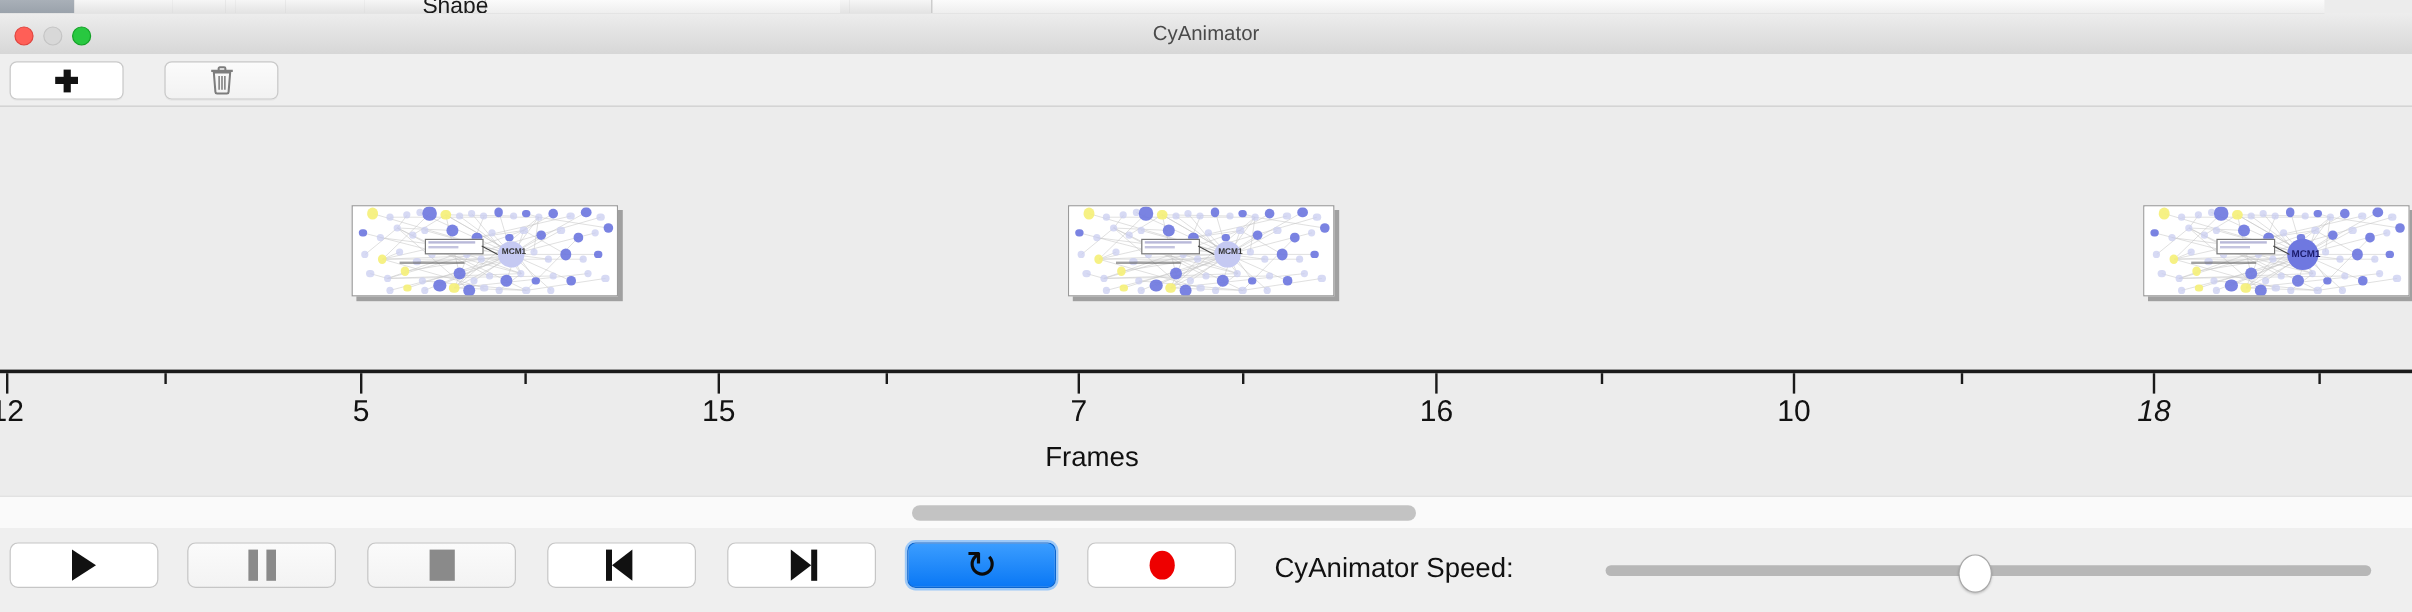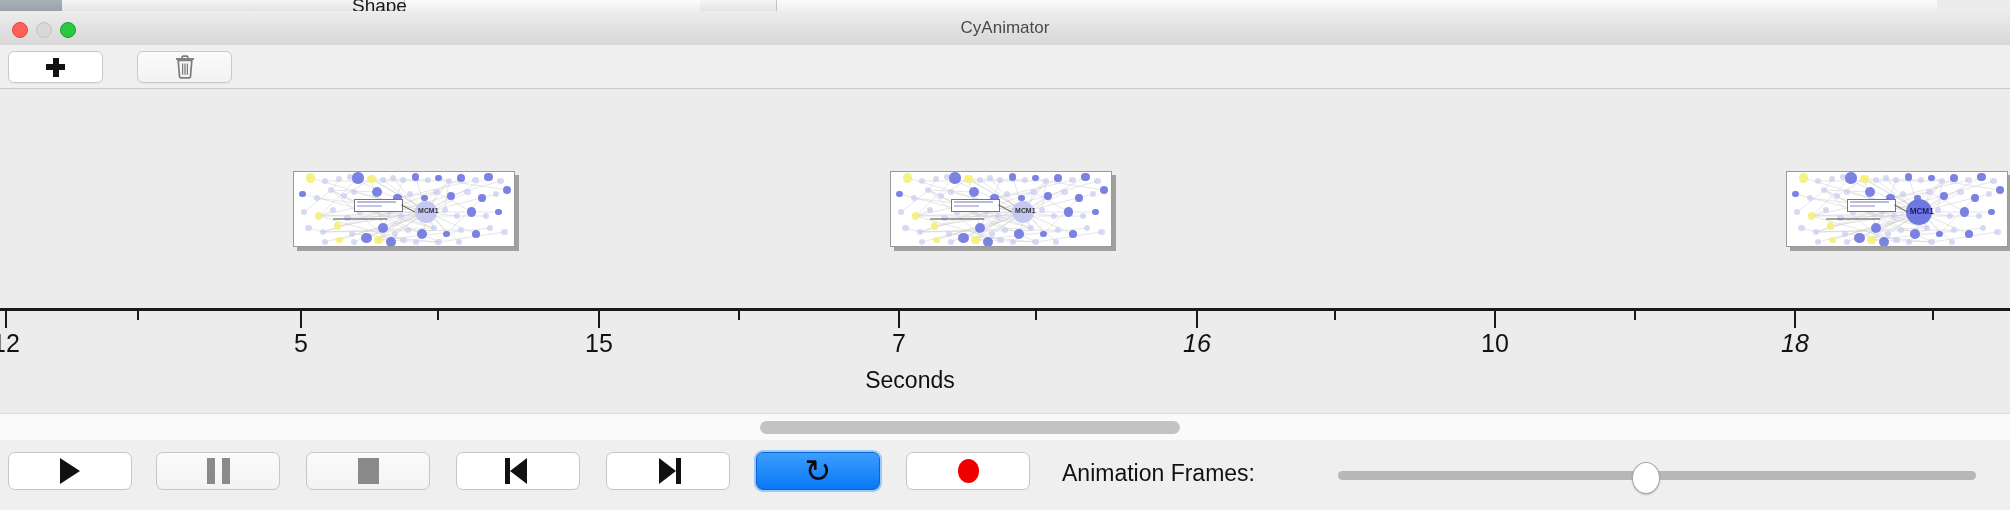--- a/index.html
+++ b/index.html
@@ -754,32 +754,32 @@
         <div class="tick major" style="left: 300px;"></div>
         <div class="tick-label" style="left: 301px;">5</div>
         <div class="tick minor" style="left: 437px;"></div>
         <div class="tick major" style="left: 598px;"></div>
         <div class="tick-label" style="left: 599px;">15</div>
         <div class="tick minor" style="left: 738px;"></div>
         <div class="tick major" style="left: 898px;"></div>
         <div class="tick-label" style="left: 899px;">7</div>
         <div class="tick minor" style="left: 1035px;"></div>
         <div class="tick major" style="left: 1196px;"></div>
-        <div class="tick-label" style="left: 1197px; font-style: italic;">16</div>
+        <div class="tick-label" style="left: 1197px;">16</div>
         <div class="tick minor" style="left: 1334px;"></div>
         <div class="tick major" style="left: 1494px;"></div>
         <div class="tick-label" style="left: 1495px;">10</div>
         <div class="tick minor" style="left: 1634px;"></div>
         <div class="tick major" style="left: 1794px;"></div>
         <div class="tick-label" style="left: 1795px; font-style: italic;">18</div>
         <div class="tick minor" style="left: 1932px;"></div>
       </div>
 
     <div class="axis-title">
-      <span>Seconds</span>
+      <span>Frames</span>
     </div>
   </div>
 
   <div class="scroll-track">
     <div class="scroll-thumb" id="scroll-thumb" style="left: 760px; width: 420px;"></div>
   </div>
 
   <div class="playbar">
 
     <div class="pbtn" style="left:8px;">
@@ -806,19 +806,19 @@
     </div>
 
     <div class="pbtn accent" style="left:756px;">
       <span class="ic-loop">↻</span>
     </div>
 
     <div class="pbtn" style="left:906px;">
       <span class="ic-record"></span>
     </div>
 
-    <div class="speed-label">Animation Frames:</div>
+    <div class="speed-label">CyAnimator Speed:</div>
 
     <div class="slider-track"></div>
     <div class="slider-thumb" id="speed-thumb" style="left: 1632px;"></div>
   </div>
 
 </div>
 
 </body></html>

